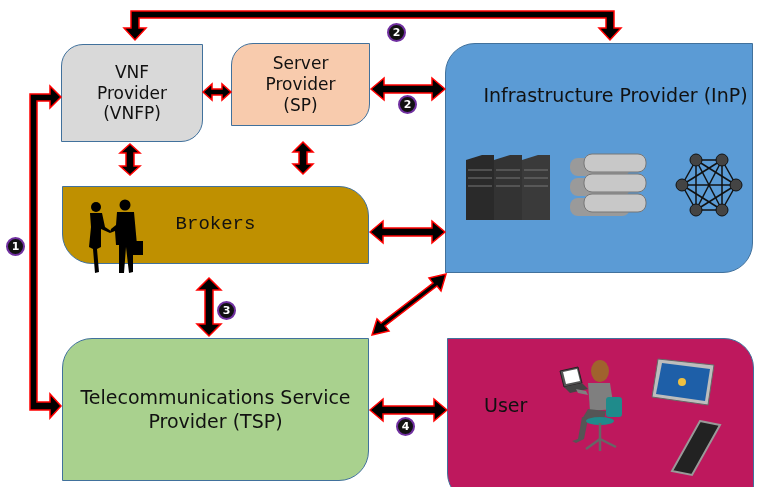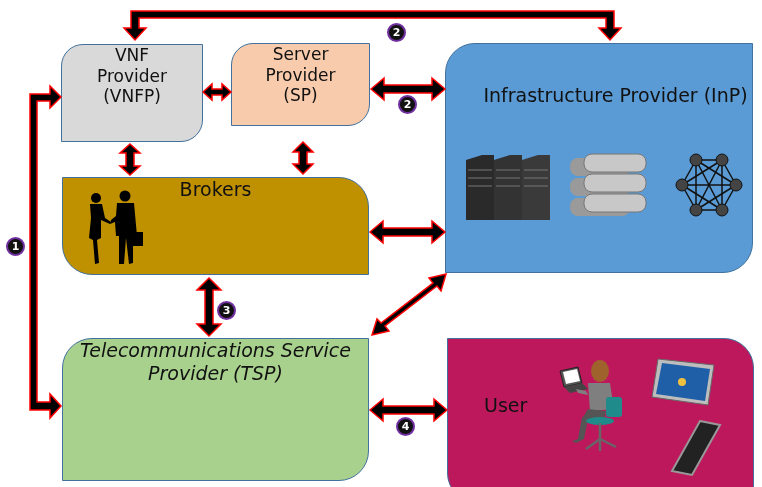--- a/index.html
+++ b/index.html
@@ -1,23 +1,23 @@
 <!DOCTYPE html>
 <html><head>
 <meta charset="utf-8">
 <style>
   html,body{margin:0;padding:0;background:#fff;}
   body{width:762px;height:487px;position:relative;overflow:hidden;font-family:"DejaVu Sans","Liberation Sans",sans-serif;}
-  .box{position:absolute;box-sizing:border-box;border:1.5px solid #41719c;display:flex;align-items:flex-start;justify-content:center;text-align:center;color:#111;}
+  .box{position:absolute;box-sizing:border-box;border:1.5px solid #41719c;display:flex;align-items:center;justify-content:center;text-align:center;color:#111;}
   .lbl{white-space:pre-line;line-height:1.22;}
   #vnfp{left:61px;top:44px;width:142px;height:98px;background:#d9d9d9;border-radius:22px 0 22px 0;font-size:17px;}
   #sp{left:231px;top:43px;width:139px;height:83px;background:#f8cbad;border-radius:22px 0 22px 0;font-size:17px;}
-  #brokers{left:62px;top:177px;width:307px;height:98px;background:#bf9000;border-radius:0 30px 0 30px;font-size:19px;}
+  #brokers{left:62px;top:186px;width:307px;height:78px;background:#bf9000;border-radius:0 30px 0 30px;font-size:19px;font-family:Liberation Mono, monospace;}
   #inp{left:445px;top:43px;width:308px;height:230px;background:#5b9bd5;border-radius:30px 0 30px 0;display:block;}
-  #tsp{left:62px;top:338px;width:307px;height:143px;background:#a9d18e;border-radius:30px 0 30px 0;font-size:19px;font-style:italic;}
+  #tsp{left:62px;top:338px;width:307px;height:143px;background:#a9d18e;border-radius:30px 0 30px 0;font-size:19px;}
   #user{left:447px;top:338px;width:307px;height:165px;background:#be185d;border-radius:0 30px 0 30px;display:block;}
   .inp-title{position:absolute;left:0;right:0;top:40px;text-align:center;font-size:19px;color:#111;margin-left:33px;}
   .inp-sub{position:absolute;left:0;right:0;top:190px;text-align:center;font-size:13px;color:#fff;}
   .user-title{position:absolute;left:36px;top:55px;font-size:19px;color:#111;}
   svg.overlay{position:absolute;left:0;top:0;width:762px;height:487px;pointer-events:none;}
   .badge{position:absolute;width:19px;height:19px;border-radius:50%;background:#111;border:2px solid #7030a0;box-sizing:border-box;color:#fff;font-weight:bold;font-size:11px;display:flex;align-items:center;justify-content:center;font-family:"DejaVu Sans",sans-serif;}
   .ico{position:absolute;}
 </style>
 </head>
 <body>

